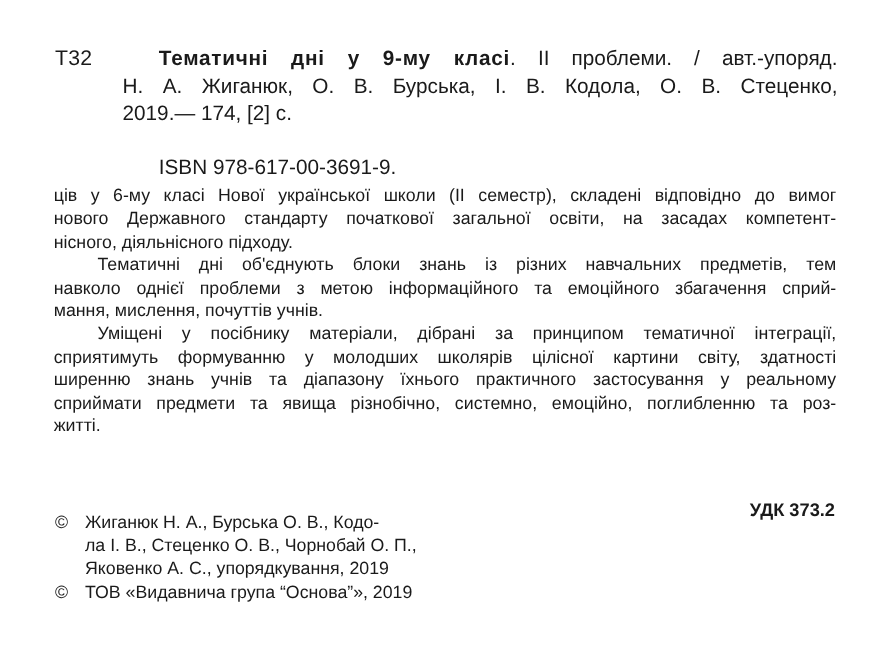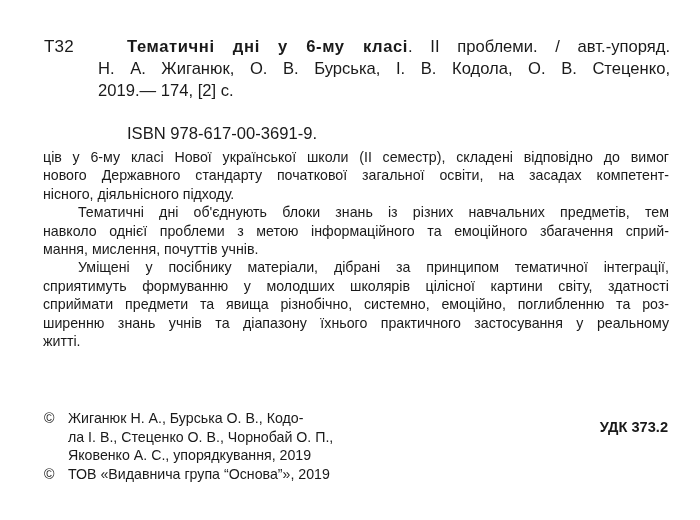--- a/index.html
+++ b/index.html
@@ -33,63 +33,63 @@
     .annot {
       position: absolute; left: 43px; top: 148px; width: 626px;
       font-size: 14.2px; line-height: 18.4px;
     }
     .annot .ln { display: block; text-align: justify; text-align-last: justify; }
     .annot .ln.end { text-align-last: left; }
     .annot .ln.ind { padding-left: 35px; }
 
     .udk {
       position: absolute; right: 32px; top: 400px;
-      font-size: 14.6px; font-weight: bold; line-height: 18px; margin-top: 18px;
+      font-size: 14.6px; font-weight: bold; line-height: 18px;
     }
 
     
     .copy {
       position: absolute; left: 44px; top: 409px; width: 330px;
       font-size: 14.2px; line-height: 18.5px;
     }
     .copy .row { display: flex; }
     .copy .sym { width: 24px; flex: none; }
     .copy .txt { flex: 1; }
   </style>
 </head>
 <body>
 
 <div class="page">
 
   <div class="code">Т32</div>
 
   <div class="bib">
-    <span class="line" style="padding-left:29px"><span class="title">Тематичні дні у 6-му класі</span><span>. ІІ проблеми. / авт.-упоряд.</span></span>
+    <span class="line" style="padding-left:29px"><span class="title">Тематичні дні у 9-му класі</span><span>. ІІ проблеми. / авт.-упоряд.</span></span>
     <span class="line">Н. А. Жиганюк, О. В. Бурська, І. В. Кодола, О. В. Стеценко,</span>
     <span class="line last">2019.— 174, [2] с.</span>
   </div>
 
   <div class="isbn">ISBN 978-617-00-3691-9.</div>
 
   <div class="annot">
     <div>
       <span class="ln">ців у 6-му класі Нової української школи (ІІ семестр), складені відповідно до вимог</span>
       <span class="ln">нового Державного стандарту початкової загальної освіти, на засадах компетент-</span>
       <span class="ln end">нісного, діяльнісного підходу.</span>
     </div>
     <div>
       <span class="ln ind">Тематичні дні об'єднують блоки знань із різних навчальних предметів, тем</span>
       <span class="ln">навколо однієї проблеми з метою інформаційного та емоційного збагачення сприй-</span>
       <span class="ln end">мання, мислення, почуттів учнів.</span>
     </div>
     <div>
       <span class="ln ind">Уміщені у посібнику матеріали, дібрані за принципом тематичної інтеграції,</span>
       <span class="ln">сприятимуть формуванню у молодших школярів цілісної картини світу, здатності</span>
+      <span class="ln">ширенню знань учнів та діапазону їхнього практичного застосування у реальному</span>
       <span class="ln">сприймати предмети та явища різнобічно, системно, емоційно, поглибленню та роз-</span>
-      <span class="ln">ширенню знань учнів та діапазону їхнього практичного застосування у реальному</span>
       <span class="ln end">житті.</span>
     </div>
   </div>
 
   <div class="udk">УДК 373.2</div>
 
   <div class="copy">
     <div class="row">
       <span class="sym">©</span>
       <div class="txt">

